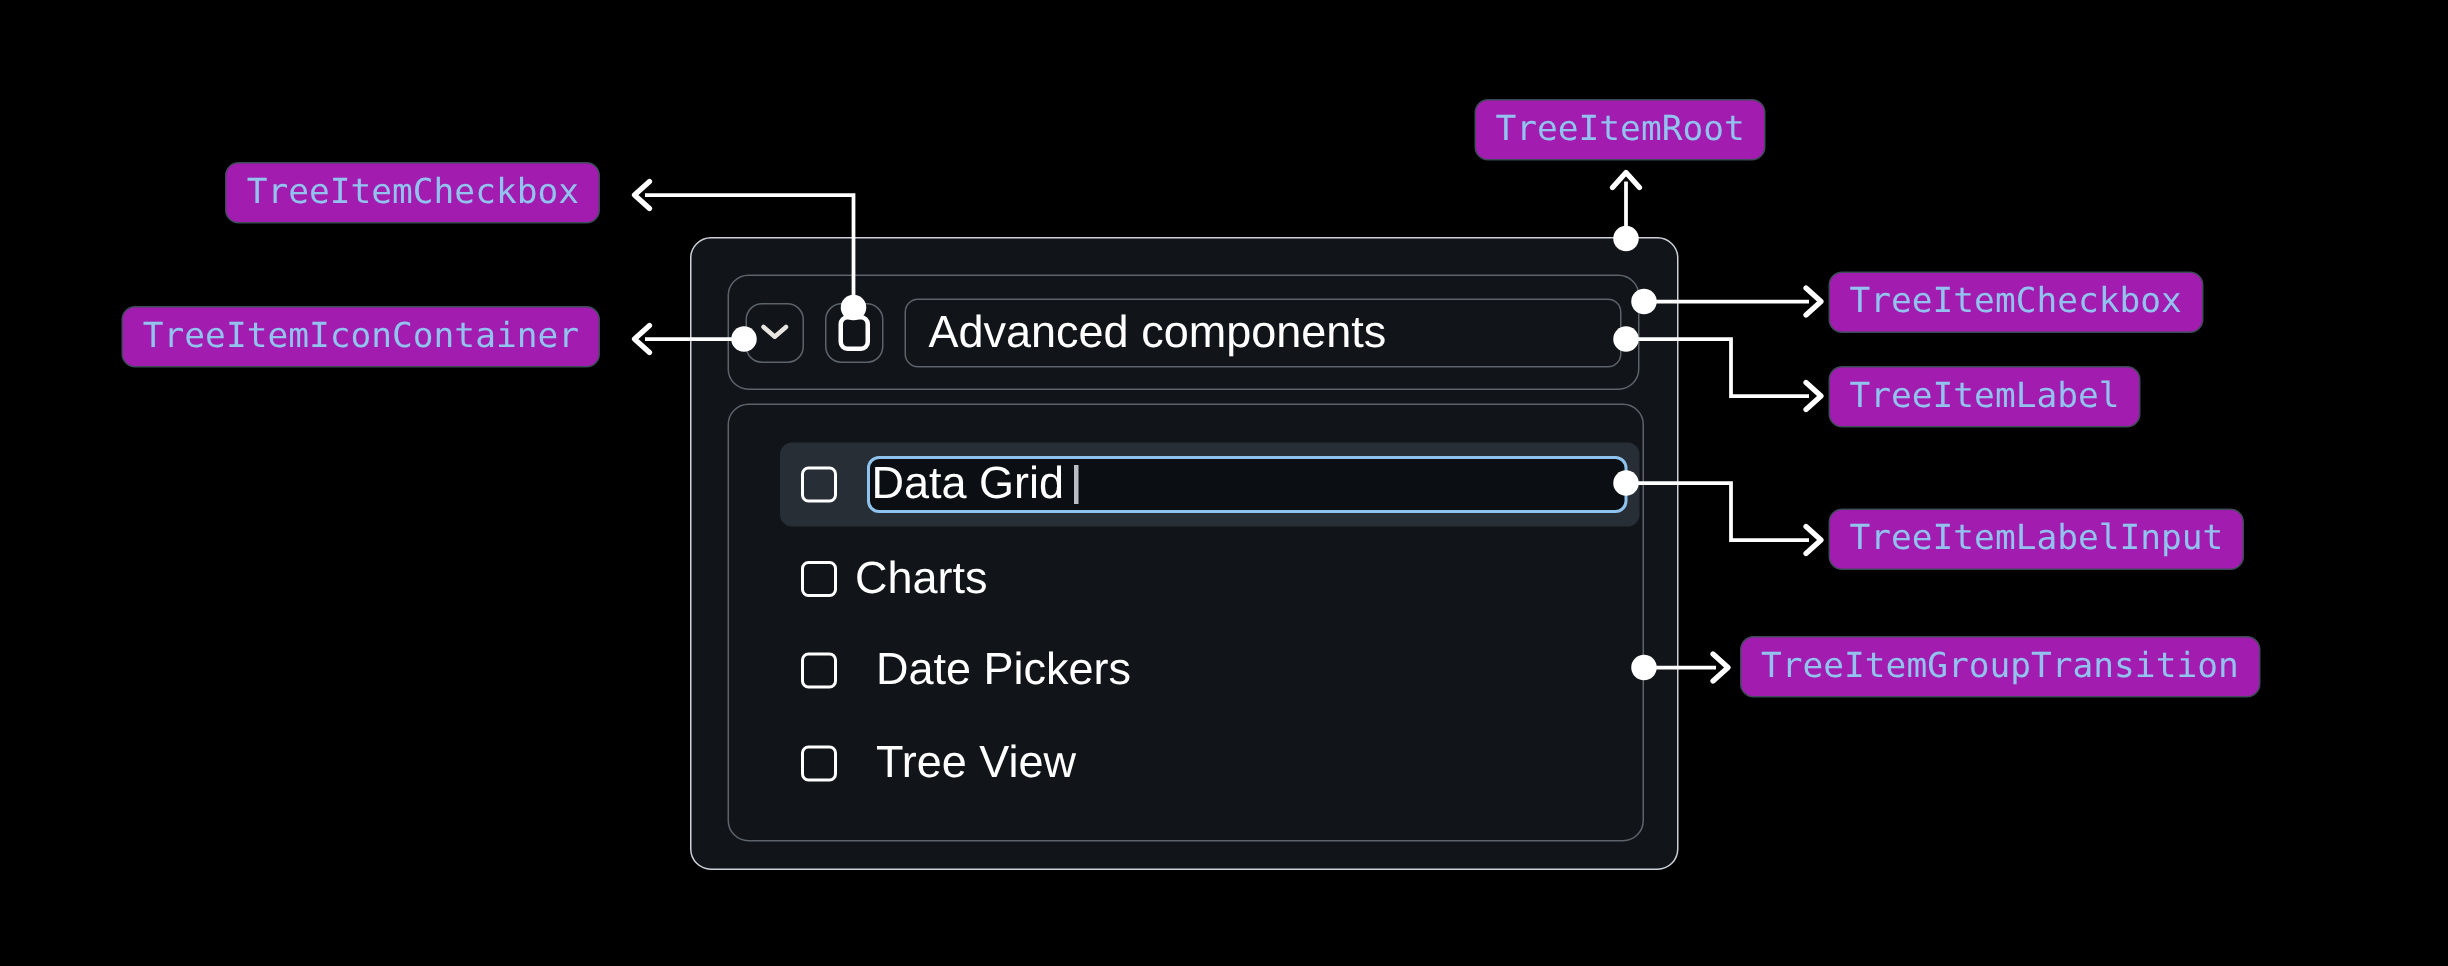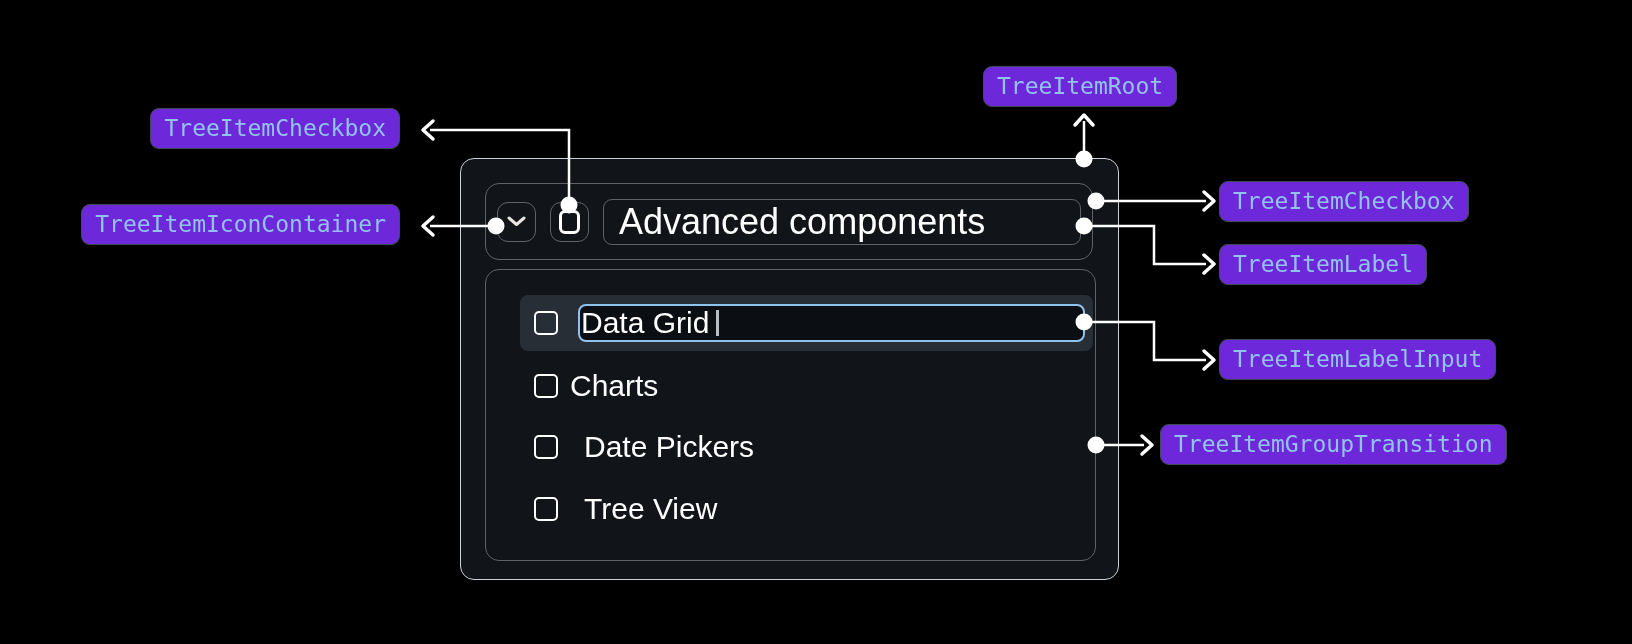--- a/index.html
+++ b/index.html
@@ -1,38 +1,38 @@
 <!DOCTYPE html>
 <html><head>
 <meta charset="utf-8">
 <style>
   html,body{margin:0;padding:0;background:#000;}
   .stage{position:relative;width:1632px;height:644px;background:#000;overflow:hidden;
          font-family:"Liberation Sans",sans-serif;}
 
   
   .badge{position:absolute;height:39px;line-height:39px;padding:0 13px;
-         background:#6d28d9;border:1.5px solid #3f4b59;border-radius:9px;
+         background:#a21caf;border:1.5px solid #3f4b59;border-radius:9px;
          color:#92c3ef;font-family:"DejaVu Sans Mono",monospace;font-size:23px;
          white-space:nowrap;}
 
   
   .root-box{position:absolute;left:460px;top:158px;width:657px;height:420px;
             background:#111519;border:1.5px solid #ccd2d8;border-radius:14px;}
   .content-box{position:absolute;left:24px;top:24px;width:608px;height:77px;
                border:1.5px solid #5c636b;border-radius:14px;
                display:flex;align-items:center;padding-left:11px;box-sizing:border-box;gap:14px;}
   .sq-btn{width:39px;height:40px;border:1.5px solid #5c636b;border-radius:11px;
           box-sizing:border-box;display:flex;align-items:center;justify-content:center;flex:0 0 auto;}
   .cb-glyph{width:21px;height:24px;border:3px solid #fff;border-radius:6px;box-sizing:border-box;}
   .cb-small{width:24px;height:24px;border:2.5px solid #fff;border-radius:5px;
             box-sizing:border-box;flex:0 0 auto;}
   .label-box{flex:1;margin-right:11px;height:46px;border:1.5px solid #5c636b;border-radius:9px;
              box-sizing:border-box;display:flex;align-items:center;padding-left:15px;
-             color:#fff;font-size:36px;}
+             color:#fff;font-size:30px;}
   .group-box{position:absolute;left:24px;top:110px;width:609px;height:290px;
              border:1.5px solid #5c636b;border-radius:14px;}
   .sel-row{position:absolute;left:34px;top:25px;width:573px;height:56px;
            background:#272e35;border-radius:8px;}
   .sel-row .cb-small{position:absolute;left:14px;top:16px;}
   .input-wrap{position:absolute;left:58px;top:9px;width:507px;height:38px;
               background:#0b0f13;border:2px solid #8fc3ee;border-radius:8px;box-sizing:border-box;}
   .input-wrap input{position:absolute;inset:0;width:100%;height:100%;background:transparent;
                     border:none;outline:none;color:#fff;font-size:30px;
                     font-family:"Liberation Sans",sans-serif;padding:0 0 2px 1px;}

